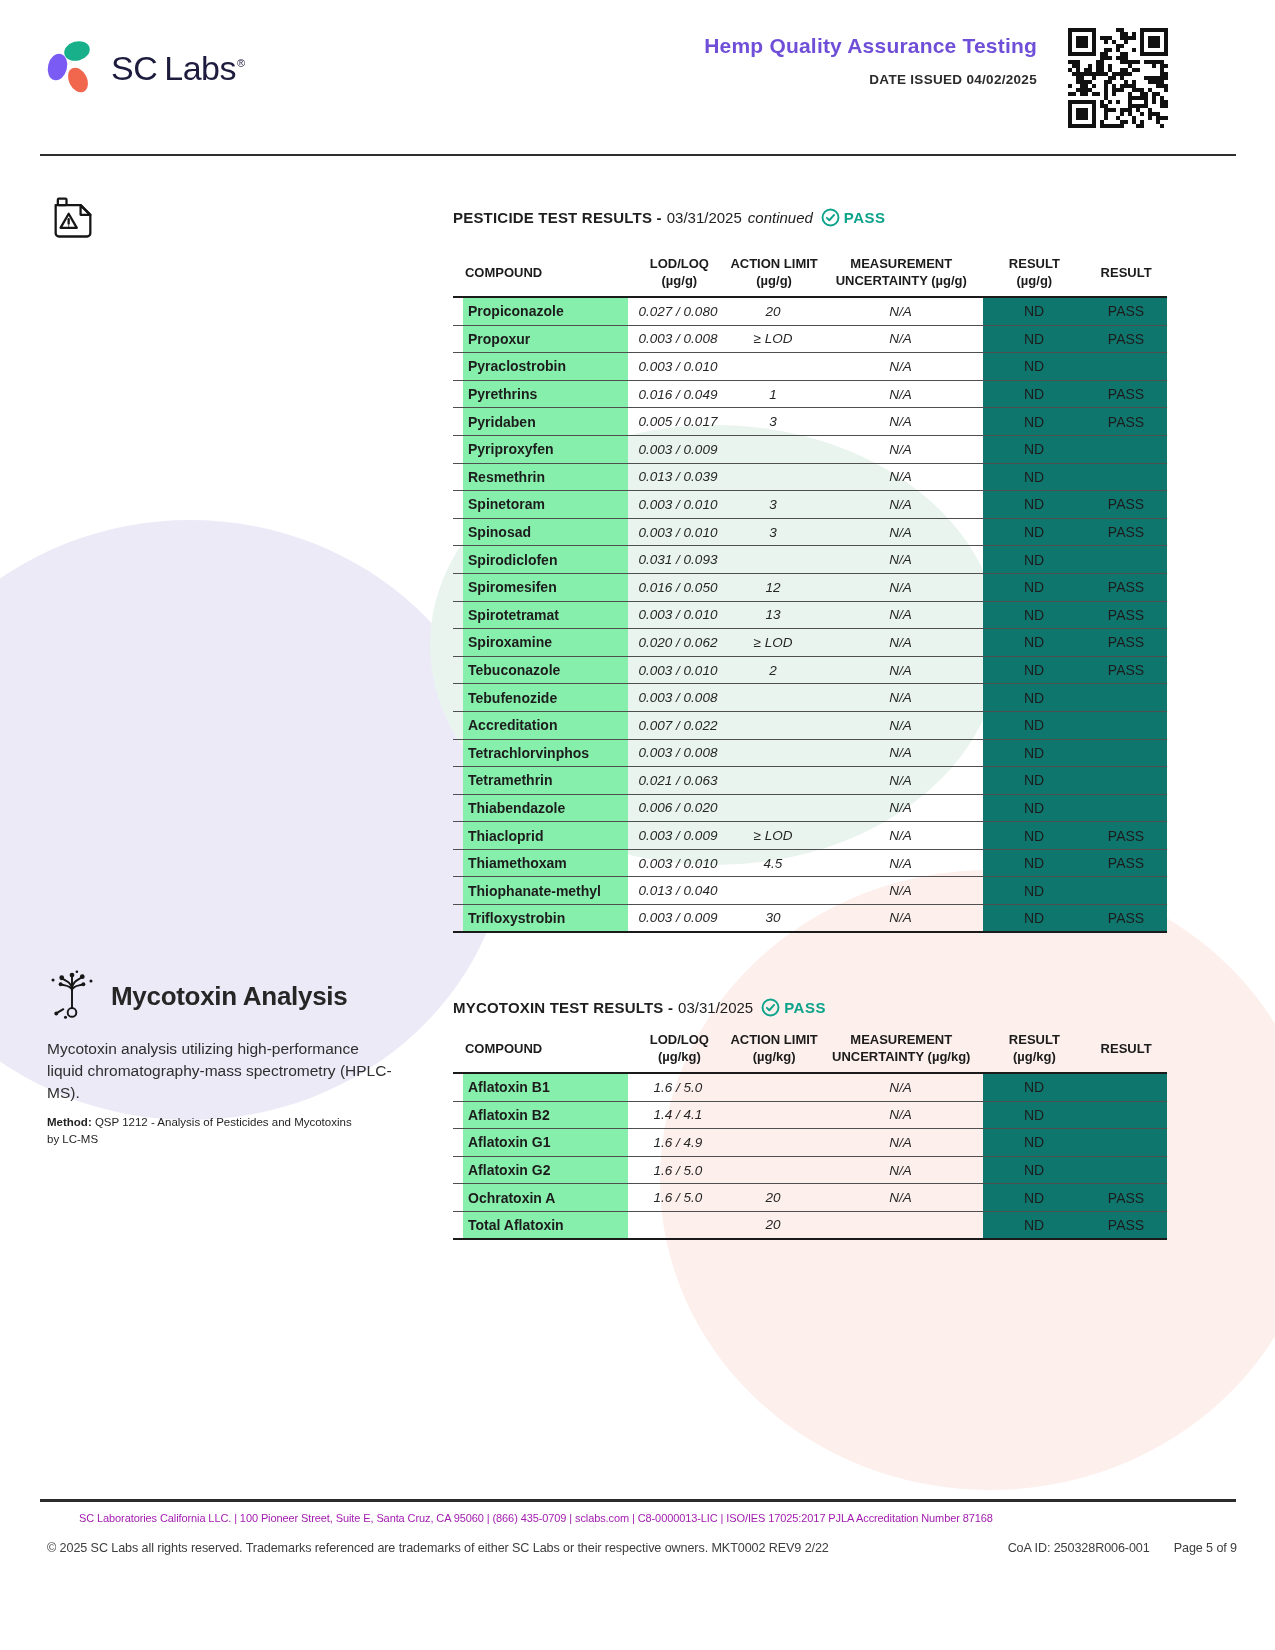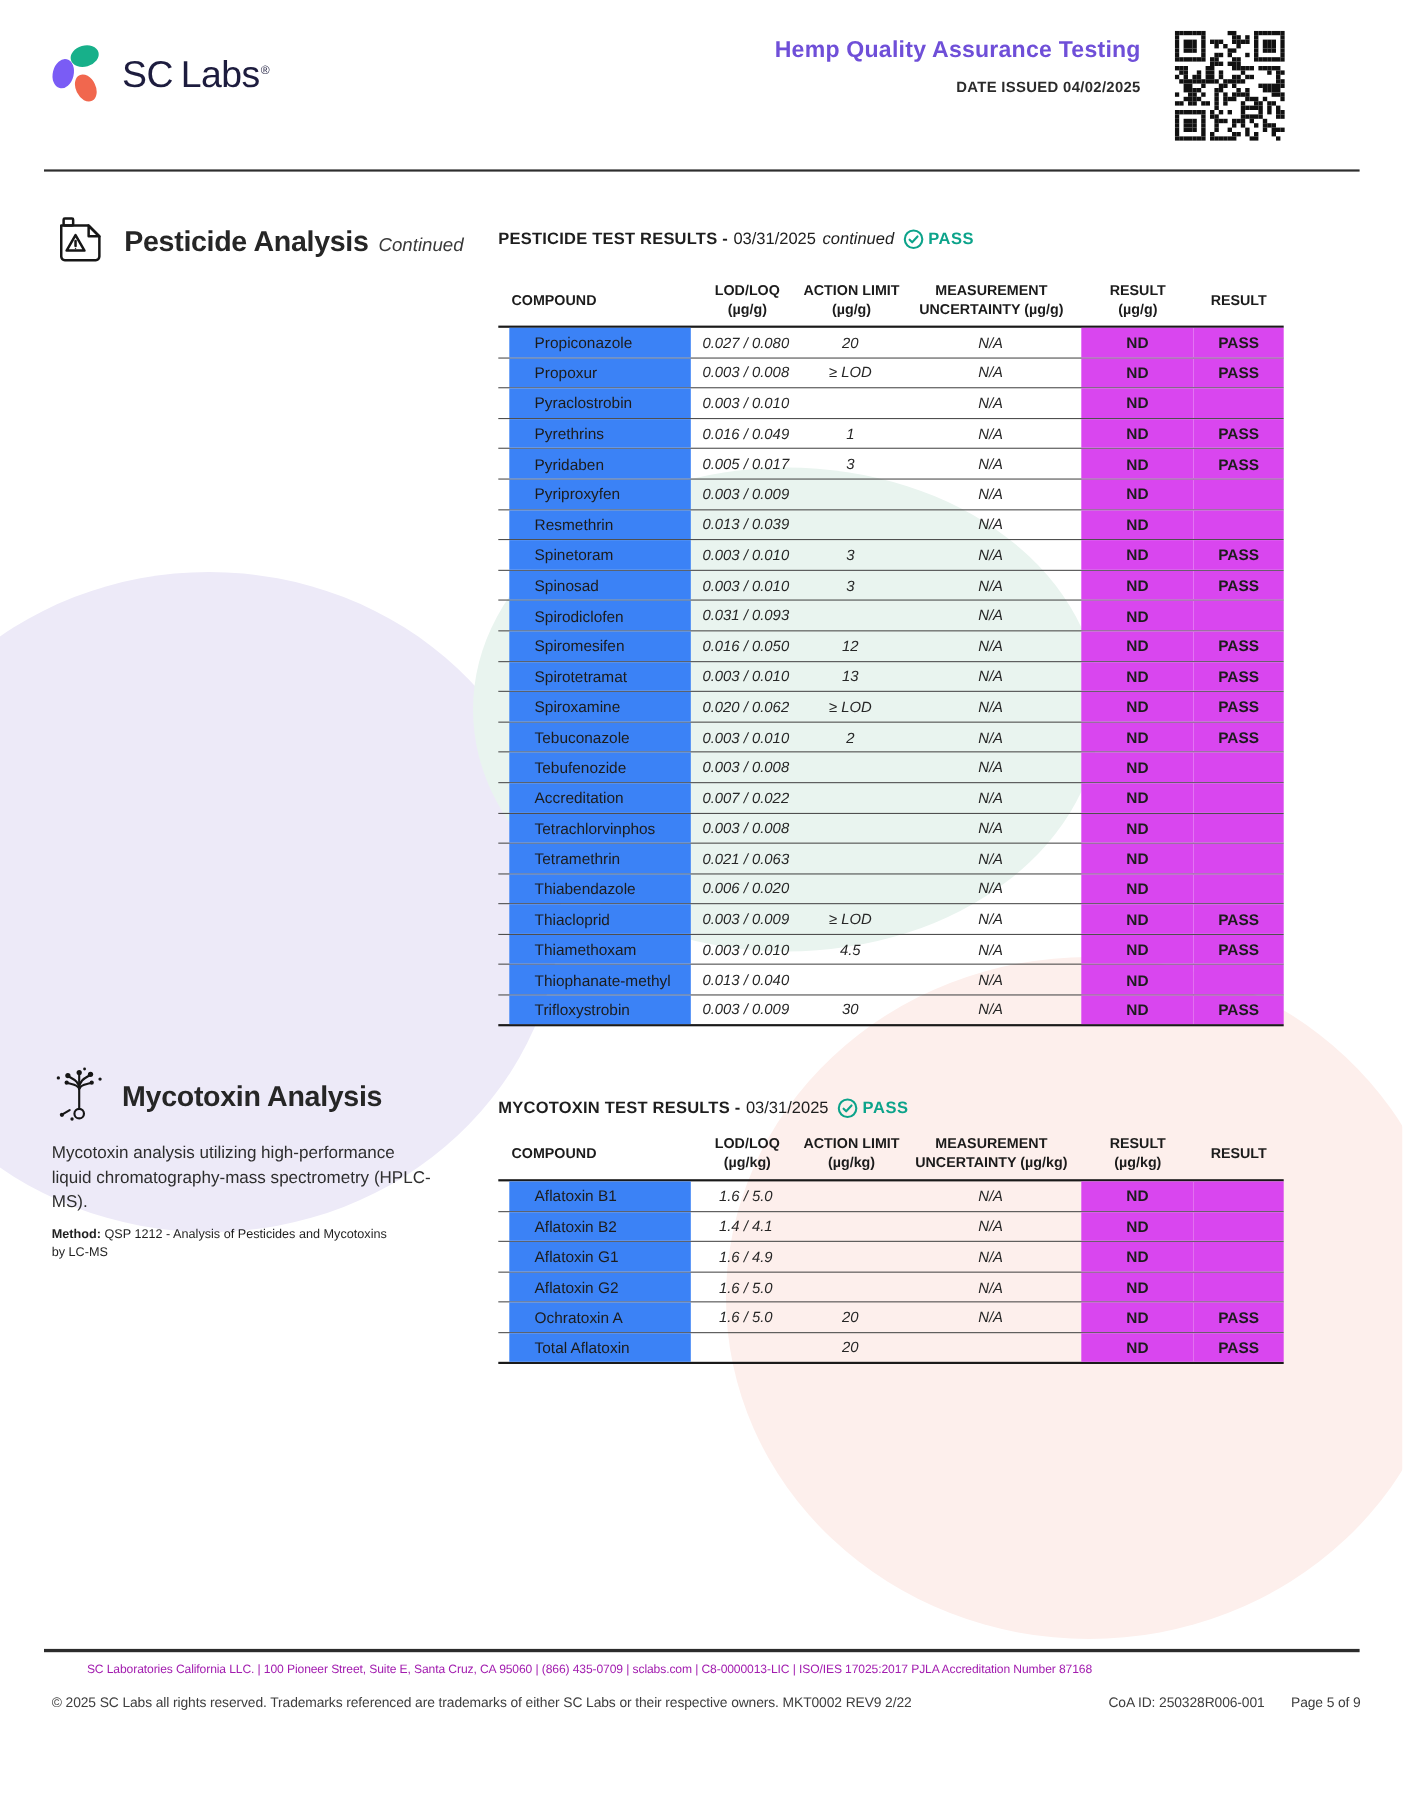--- a/index.html
+++ b/index.html
@@ -55,24 +55,24 @@
   .tbody .t-row:last-child{border-bottom:2.5px solid #1a1a1a;}
   .cell{display:flex;align-items:center;justify-content:center;box-sizing:border-box;}
   .w-gutter{width:10px;}
   .w-compound{width:165px;}
   .w-lod{width:100px;}
   .w-action{width:90px;}
   .w-unc{width:165px;}
   .w-result{width:102px;}
   .w-pass{width:82px;}
   .th.w-compound{align-items:flex-start;text-align:left;padding-left:2px;}
-  .c-compound{background:#3b82f6;justify-content:flex-start;padding-left:23px;
-              font-weight:400;font-size:14px;color:#1c1c1c;}
+  .c-compound{background:#86efac;justify-content:flex-start;padding-left:5px;
+              font-weight:700;font-size:14px;color:#1c1c1c;}
   .c-lod,.c-action,.c-unc{font-style:italic;font-size:13.5px;color:#262626;}
-  .c-result,.c-pass{background:#d946ef;font-weight:700;font-size:14px;color:#1c1c1c;}
+  .c-result,.c-pass{background:#0f766e;font-weight:400;font-size:14px;color:#1c1c1c;}
 
   
   .rule-bottom{left:40px;top:1499px;width:1196px;height:2.5px;background:#2c2c2c;}
   .footer-line1{left:47px;top:1512px;width:1190px;font-size:11px;color:#a21caf;letter-spacing:-0.1px;margin-left:32px;}
   .footer-line2{left:47px;top:1541px;width:1190px;display:flex;justify-content:space-between;
                 font-size:12.6px;color:#3d3d3d;letter-spacing:-0.1px;}
   .footer-right{display:flex;gap:24px;}
 </style>
 </head>
 <body>
@@ -415,23 +415,20 @@
     <span>
       <svg width="52" height="52" viewBox="0 0 48 48" fill="none" stroke="#161616" stroke-width="2.1" stroke-linejoin="round">
         <rect x="10" y="7" width="8" height="6" rx="1"></rect>
         <path d="M8 13 h23 l9 9 v17 a3 3 0 0 1 -3 3 H11 a3 3 0 0 1 -3 -3 z"></path>
         <path d="M31 13 l9 9 h-9 z"></path>
         <path d="M20 21 l7.5 13 h-15 z"></path>
         <path d="M20 26 v4.2" stroke-linecap="round"></path>
         <circle cx="20" cy="32.3" r="0.6" fill="#161616" stroke="none"></circle>
       </svg>
     </span>
-    <span>
-      <span class="section-title">Pesticide Analysis</span><span class="section-suffix">Continued</span>
-    </span>
   </div>
 
   <div class="layer tbl-title ttl-pesticide">
     <span class="ttl-bold">PESTICIDE TEST RESULTS -</span>
     <span class="ttl-date">03/31/2025</span>
     <span class="ttl-cont">continued</span>
     <span class="badge-pass">
       <span>
         <svg width="19" height="19" viewBox="0 0 20 20" fill="none" stroke="#0ca38a" stroke-width="2">
           <circle cx="10" cy="10" r="8.4"></circle>

